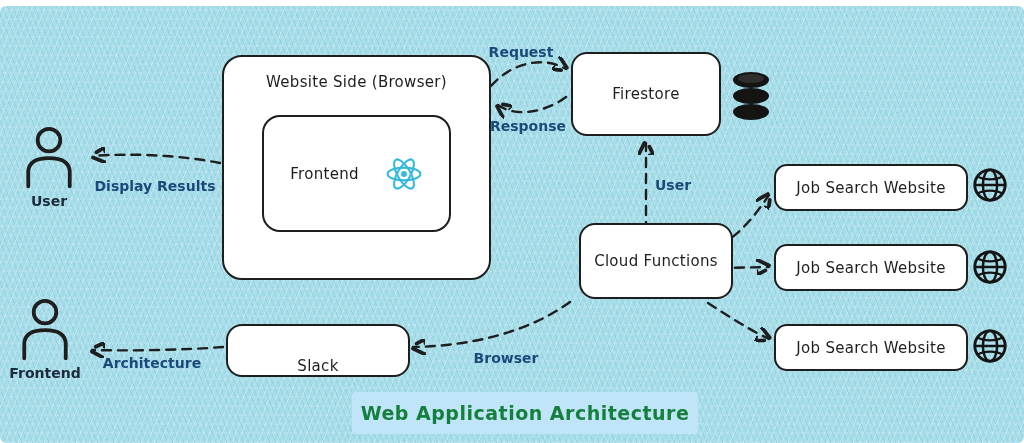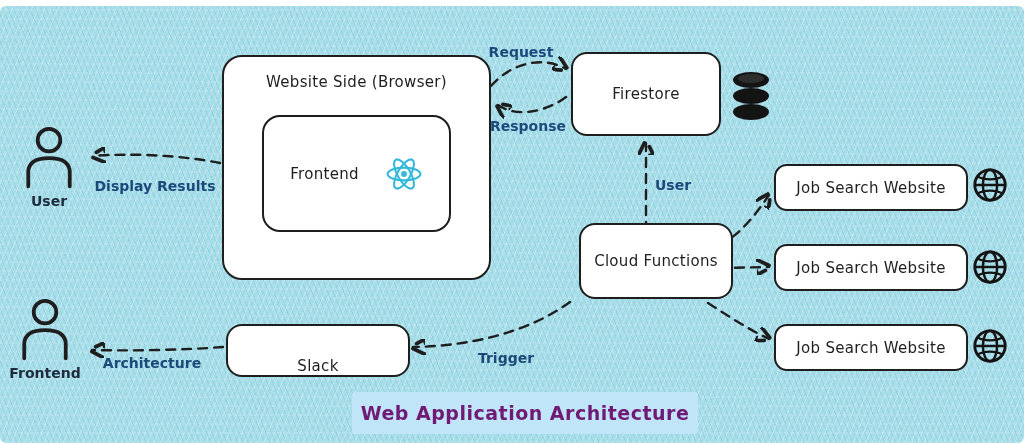--- a/index.html
+++ b/index.html
@@ -86,21 +86,21 @@
     position: absolute;
     left: 352px; top: 392px;
     width: 346px; height: 42px;
     background: #c0e4f8;
     border-radius: 3px;
     display: flex;
     align-items: center;
     justify-content: center;
     font-size: 19px;
     font-weight: bold;
-    color: #701a75;
+    color: #15803d;
     letter-spacing: 0.5px;
     white-space: nowrap;
   }
 </style>
 </head>
 <body>
 
 <div class="canvas">
 
   <div class="bg"></div>
@@ -213,20 +213,20 @@
         <path d="M8 64 L8 48 Q9 34 30 34 Q51 34 52 48 L52 64" fill="none" stroke="#1e1e1e" stroke-width="4" stroke-linecap="round"></path>
       </svg>
     </span>
     <span class="actor-label">Frontend</span>
   </div>
 
   <div class="edge-label" style="left:521px; top:52px;">Request</div>
   <div class="edge-label" style="left:528px; top:126px;text-align:center;">Response</div>
   <div class="edge-label" style="left:155px; top:186px;">Display Results</div>
   <div class="edge-label" style="left:673px; top:185px;">User</div>
-  <div class="edge-label" style="left:506px; top:358px;">Trigger</div>
+  <div class="edge-label" style="left:506px; top:358px;">Browser</div>
   <div class="edge-label" style="left:152px; top:363px;">Architecture</div>
 
   <div class="title-box">
     <span>Web Application Architecture</span>
   </div>
 
 </div>
 
 </body></html>

